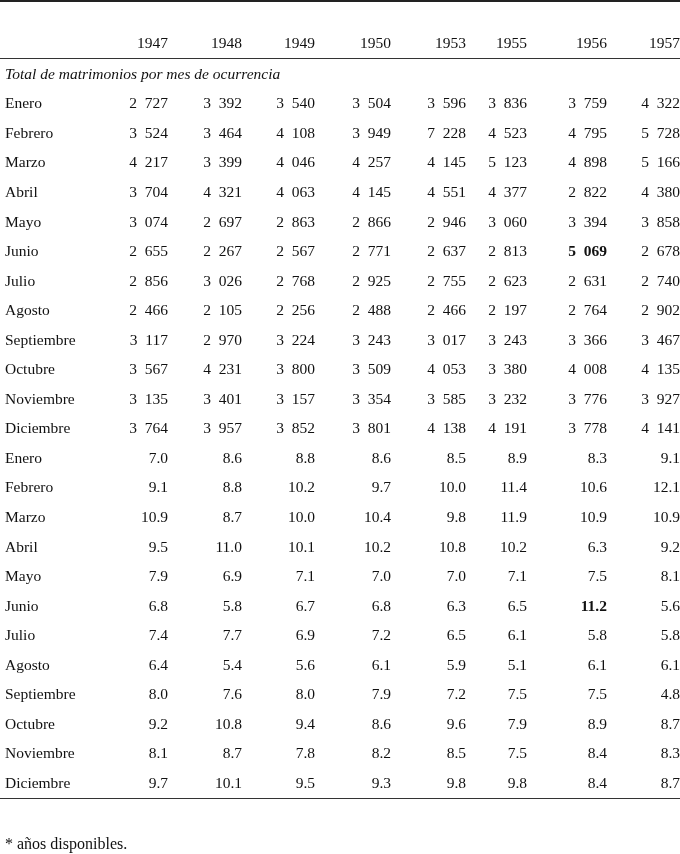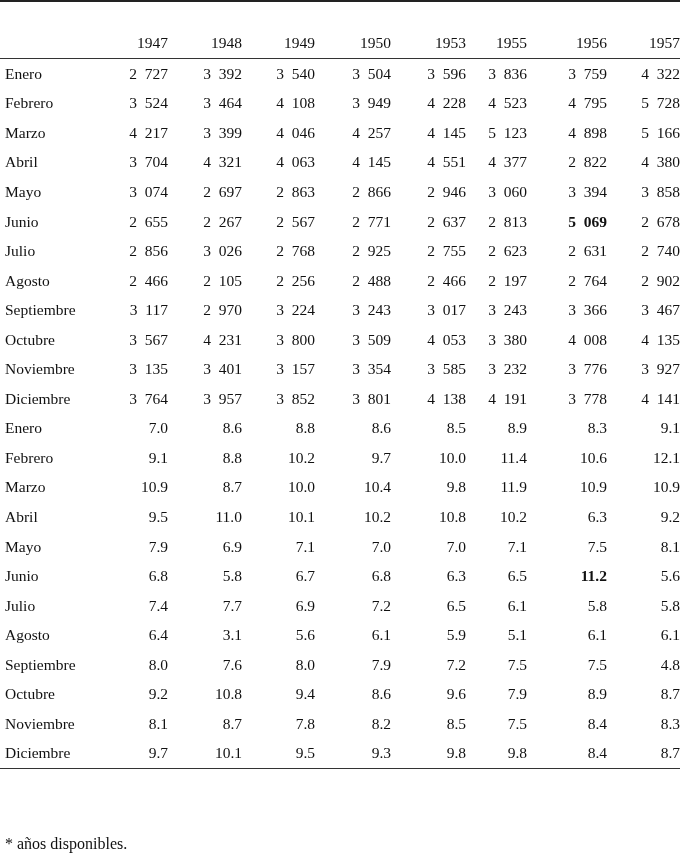--- a/index.html
+++ b/index.html
@@ -50,38 +50,41 @@
       <th>1948</th>
       <th>1949</th>
       <th>1950</th>
       <th>1953</th>
       <th>1955</th>
       <th>1956</th>
       <th>1957</th>
     </tr>
   </thead>
   <tbody id="tbody">
+    <tr class="section">
+      <td colspan="9">Total de matrimonios por mes de ocurrencia</td>
+    </tr>
   <tr>
         <td class="lab">Enero</td>
         <td>2  727</td>
         <td>3  392</td>
         <td>3  540</td>
         <td>3  504</td>
         <td>3  596</td>
         <td>3  836</td>
         <td>3  759</td>
         <td>4  322</td>
       </tr>
       <tr>
         <td class="lab">Febrero</td>
         <td>3  524</td>
         <td>3  464</td>
         <td>4  108</td>
         <td>3  949</td>
-        <td>4  228</td>
+        <td>7  228</td>
         <td>4  523</td>
         <td>4  795</td>
         <td>5  728</td>
       </tr>
       <tr>
         <td class="lab">Marzo</td>
         <td>4  217</td>
         <td>3  399</td>
         <td>4  046</td>
         <td>4  257</td>
@@ -262,21 +265,21 @@
         <td>6.9</td>
         <td>7.2</td>
         <td>6.5</td>
         <td>6.1</td>
         <td>5.8</td>
         <td>5.8</td>
       </tr>
       <tr>
         <td class="lab">Agosto</td>
         <td>6.4</td>
-        <td>3.1</td>
+        <td>5.4</td>
         <td>5.6</td>
         <td>6.1</td>
         <td>5.9</td>
         <td>5.1</td>
         <td>6.1</td>
         <td>6.1</td>
       </tr>
       <tr>
         <td class="lab">Septiembre</td>
         <td>8.0</td>

